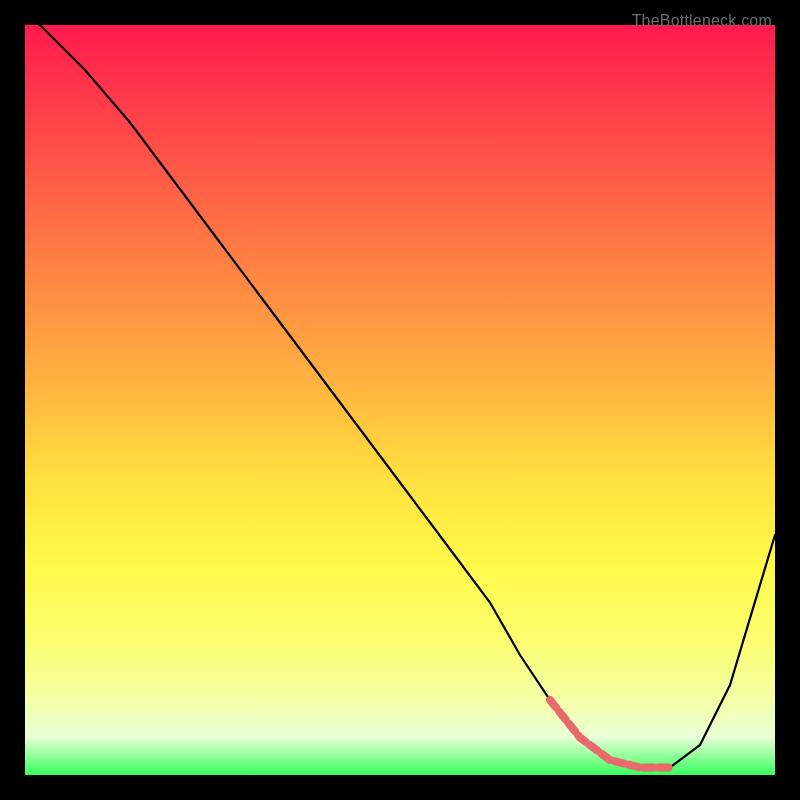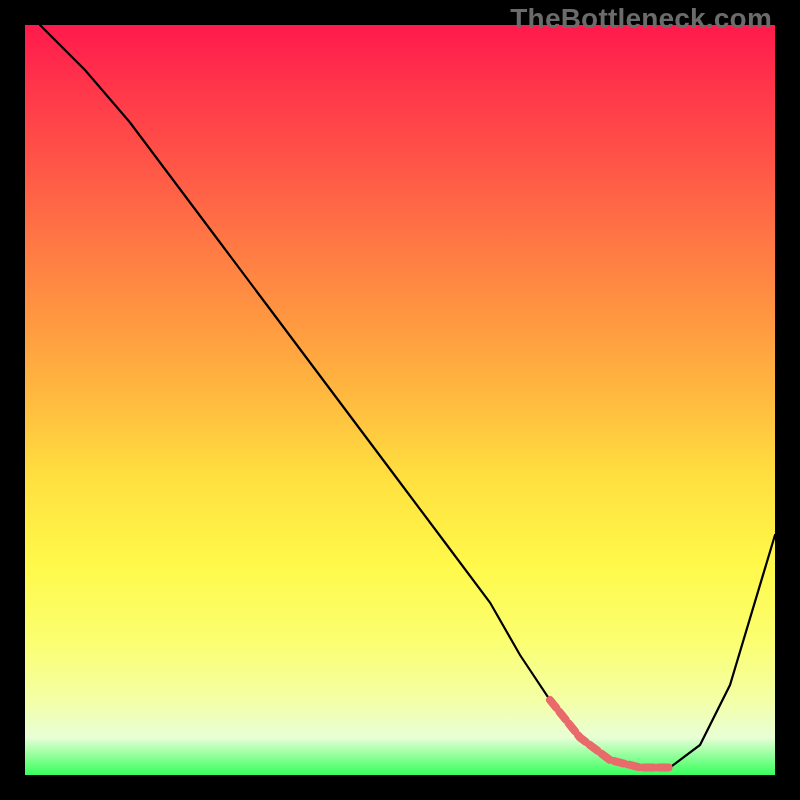--- a/index.html
+++ b/index.html
@@ -35,25 +35,25 @@
       #ffdf3f 60%,
       #fff94a 72%,
       #fbff70 82%,
       #f4ffa6 90%,
       #e8ffd6 95%,
       #36ff5c 100%
     );
   }
   .watermark {
     position: absolute;
-    top: 3px;
+    top: 12px;
     right: 28px;
     color: #6b6b6b;
-    font-size: 28px;
-    font-weight: 700;
+    font-size: 16px;
+    font-weight: 400;
     letter-spacing: 0.2px;
   }
   svg.curve {
     position: absolute;
     left: 25px;
     top: 25px;
     width: 750px;
     height: 750px;
     overflow: visible;
   }

